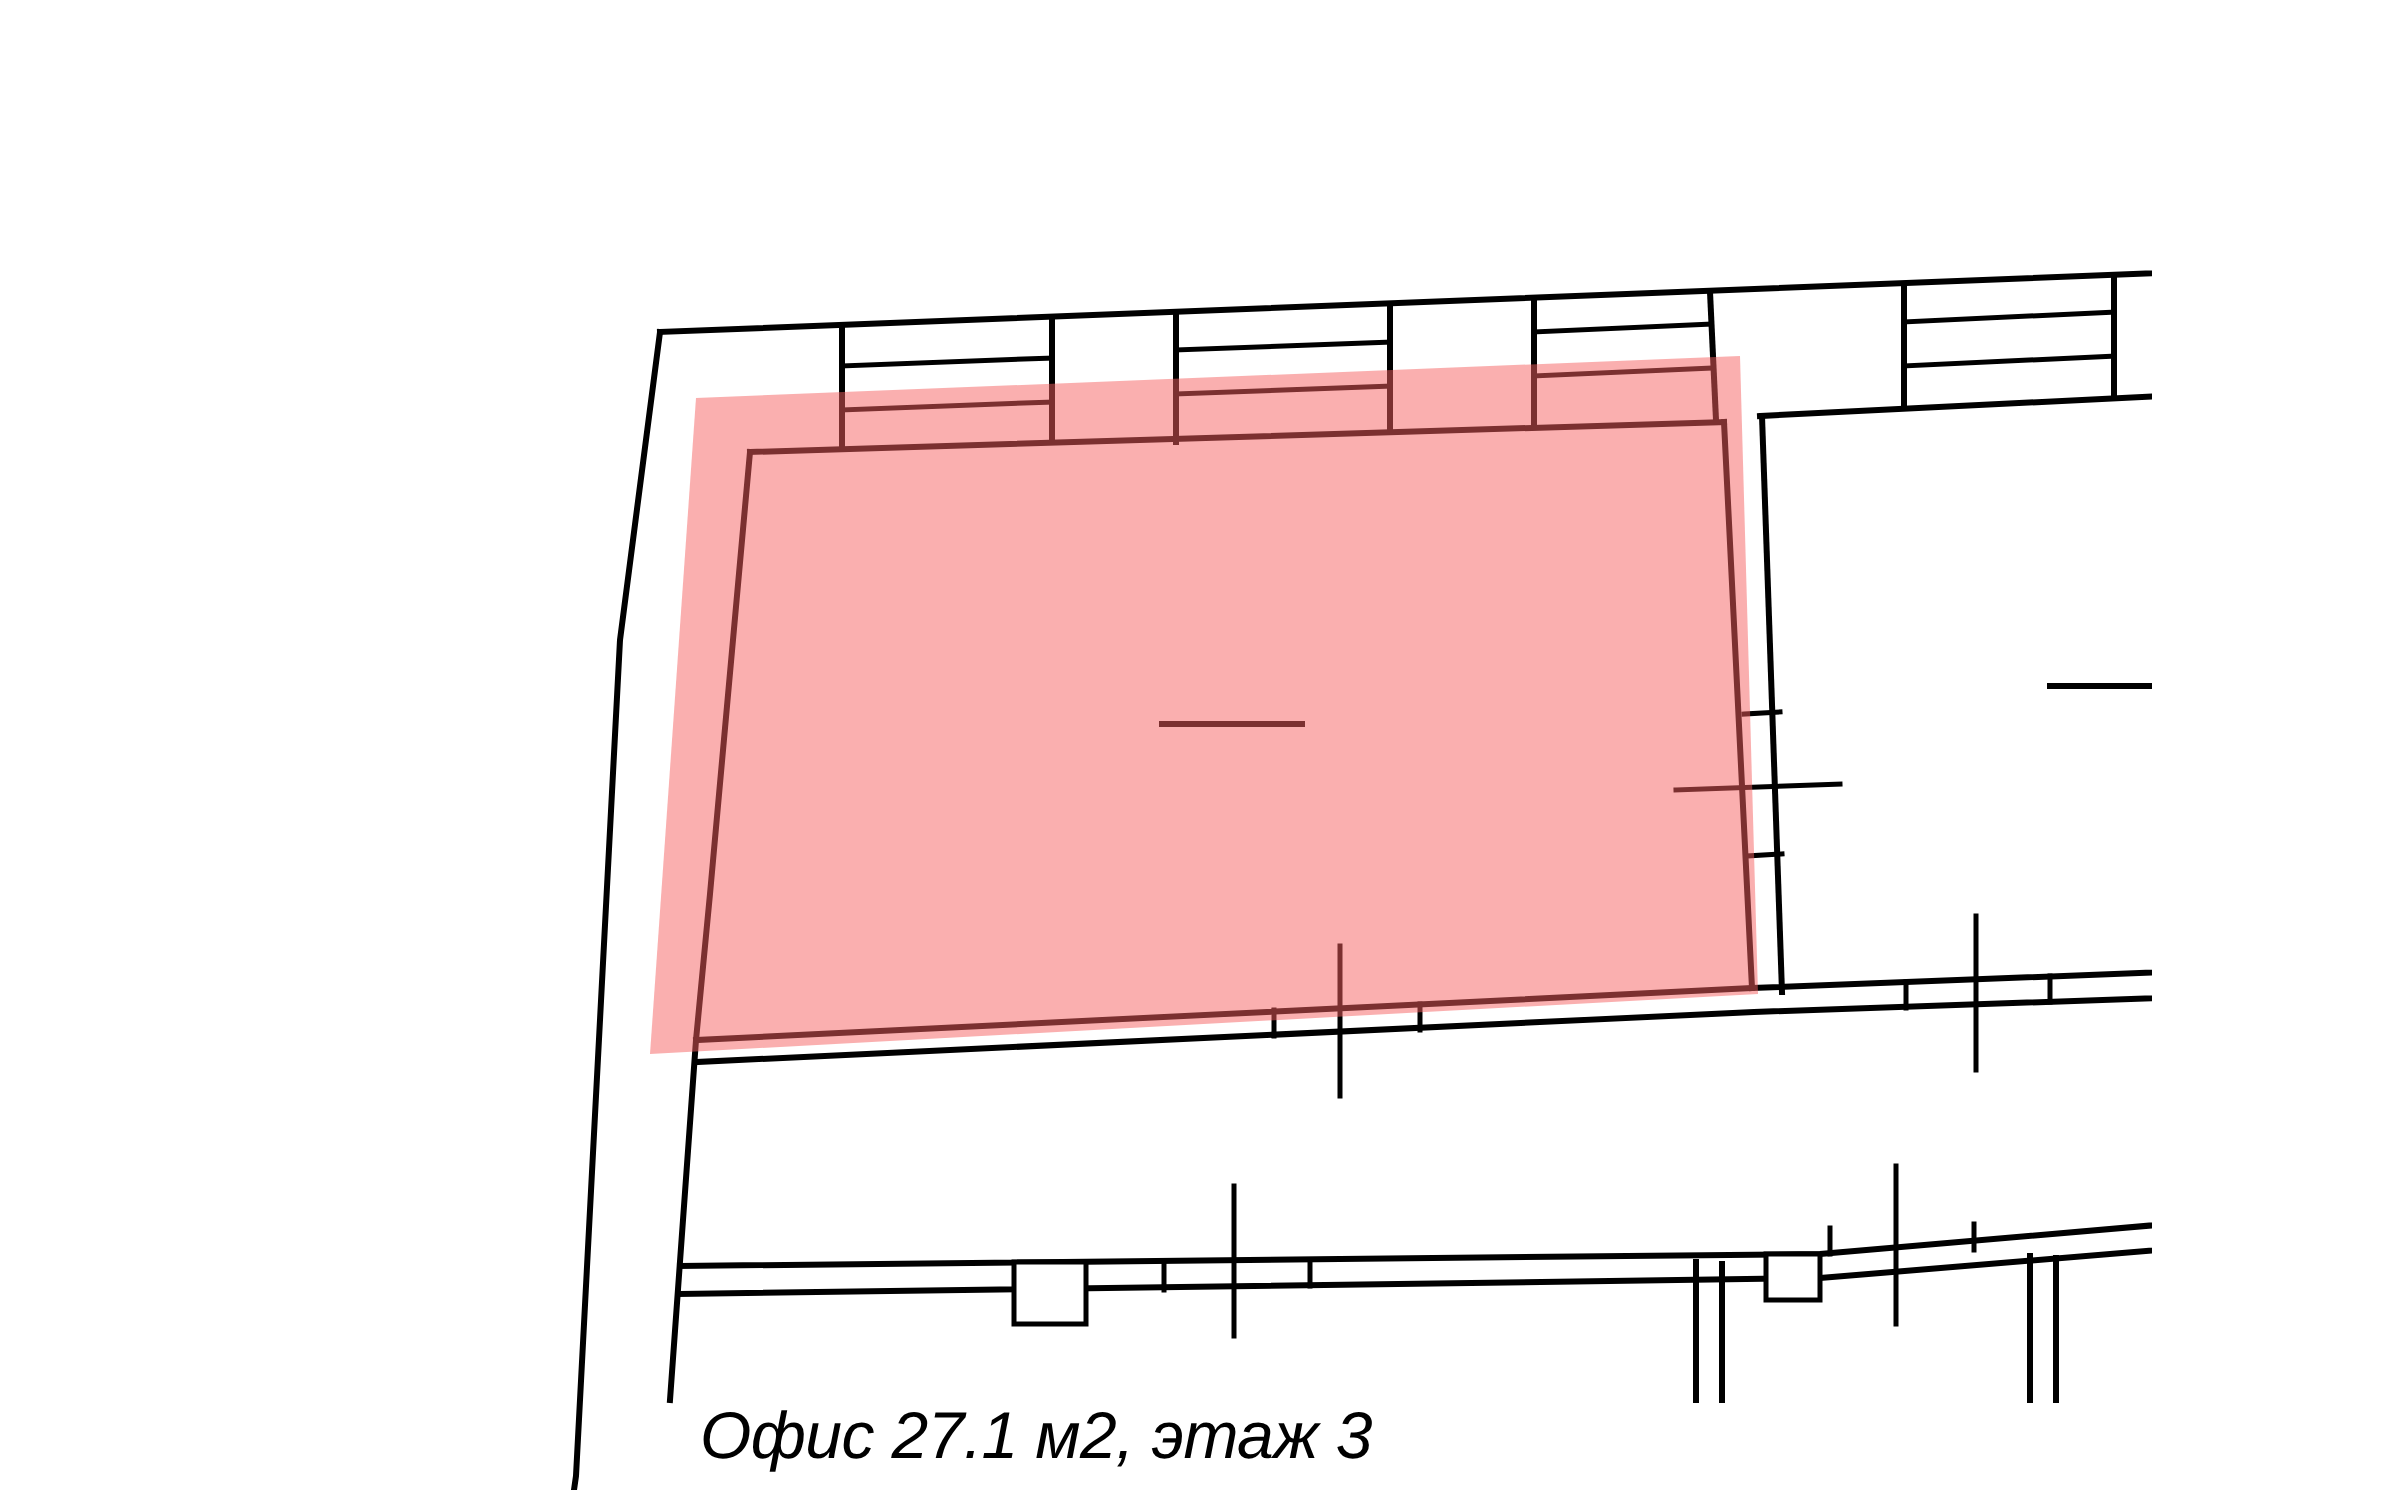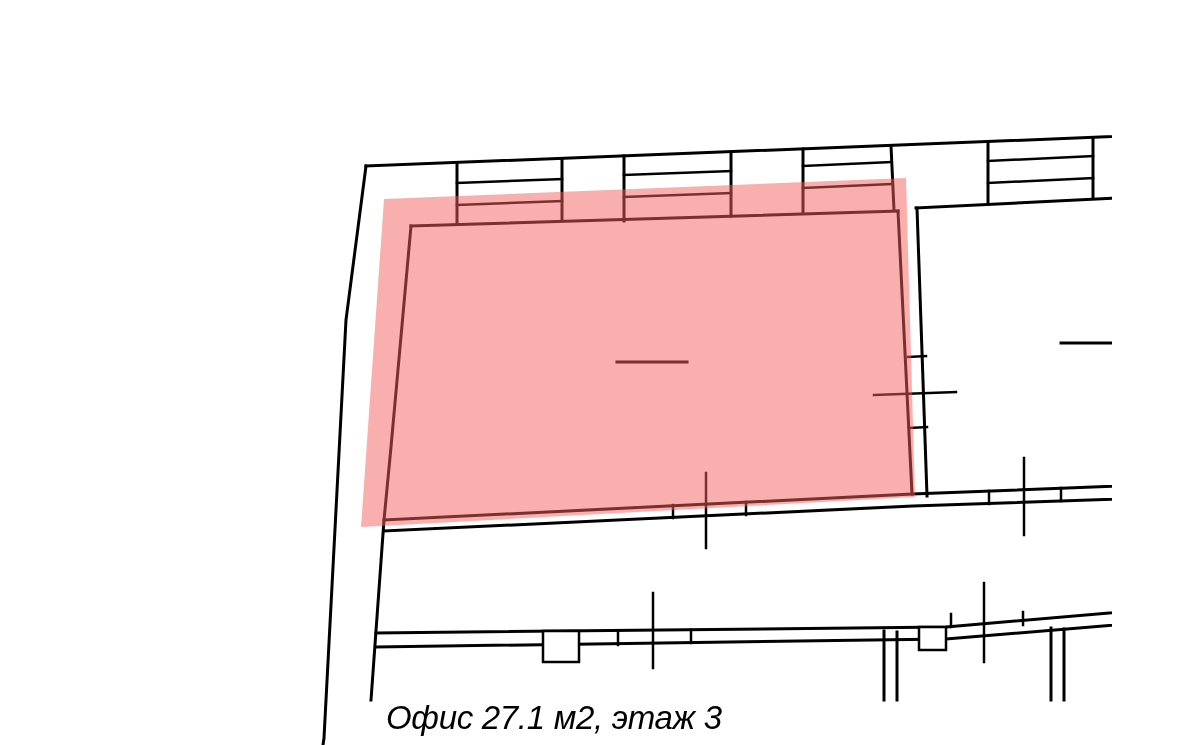--- a/index.html
+++ b/index.html
@@ -3,21 +3,20 @@
 <meta charset="utf-8">
 <style>
   html, body { margin: 0; padding: 0; background: #ffffff; }
   .stage {
     position: relative;
     width: 1076px;
     height: 745px;
     background: #ffffff;
     overflow: hidden;
     font-family: "Liberation Sans", sans-serif;
-    margin-left: 36px;
   }
   .plan-svg { position: absolute; left: 0; top: 0; }
   .caption {
     position: absolute;
     left: 350px;
     top: 699px;
     font-family: "Liberation Sans", sans-serif;
     font-style: italic;
     font-size: 33px;
     letter-spacing: -0.3px;

